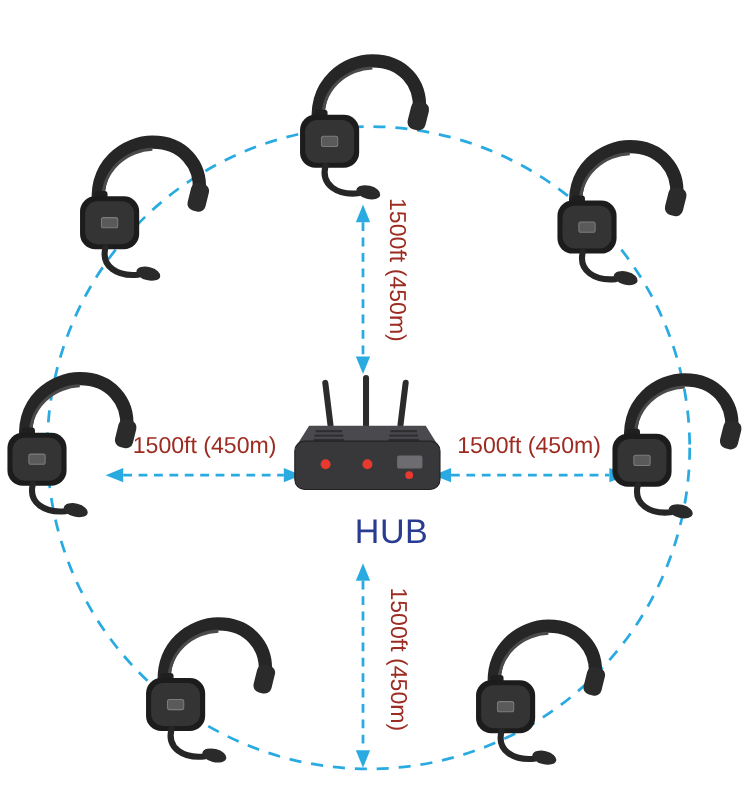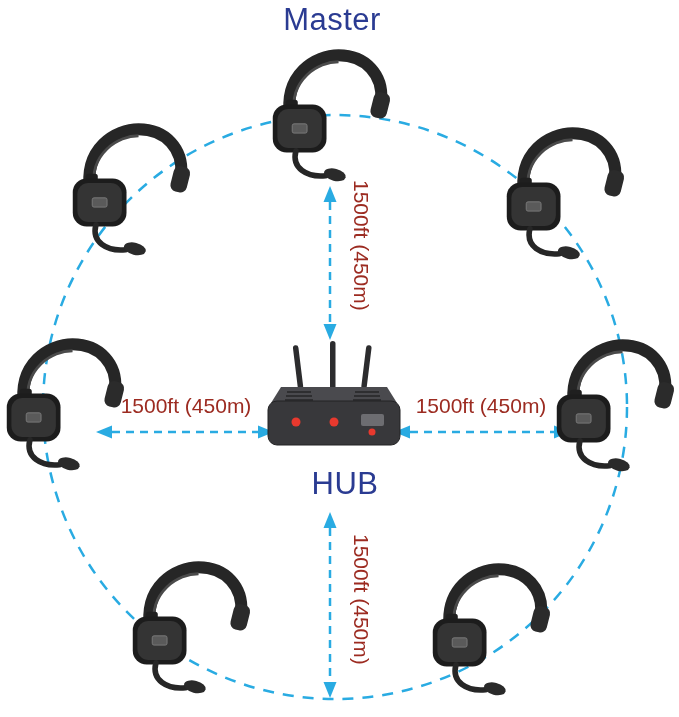--- a/index.html
+++ b/index.html
@@ -19,21 +19,21 @@
   .label-blue {
     position: absolute;
     color: #2a3b92;
     font-size: 31px;
     font-weight: 400;
     text-align: center;
     letter-spacing: 0.5px;
     white-space: nowrap;
   }
   .master-label { left: 232px; top: 2px; width: 200px; }
-  .hub-label    { left: 265px; top: 466px; width: 160px; }
+  .hub-label    { left: 276px; top: 466px; width: 160px; }
   .range-label {
     position: absolute;
     color: #9c2b21;
     font-size: 21px;
     font-weight: 400;
     white-space: nowrap;
   }
   .range-h { width: 180px; text-align: center; top: 394px; }
   .range-left  { left: 96px; }
   .range-right { left: 391px; }
@@ -126,21 +126,20 @@
       <rect x="268" y="401" width="132" height="44" rx="9" fill="#38383b" stroke="#222224" stroke-width="1"></rect>
 
       <circle cx="296" cy="422" r="4.5" fill="#e8392e"></circle>
       <circle cx="334" cy="422" r="4.5" fill="#e8392e"></circle>
       <circle cx="372" cy="432" r="3.5" fill="#e8392e"></circle>
 
       <rect x="361" y="414" width="23" height="12" rx="2" fill="#6d6d71"></rect>
     </g>
   </svg>
 
-  <div class="label-blue master-label">Master</div>
 
   <div class="label-blue hub-label">HUB</div>
 
   <div class="range-label range-v range-top">1500ft (450m)</div>
 
   <div class="range-label range-h range-left">1500ft (450m)</div>
 
   <div class="range-label range-h range-right">1500ft (450m)</div>
 
   <div class="range-label range-v range-bottom">1500ft (450m)</div>

